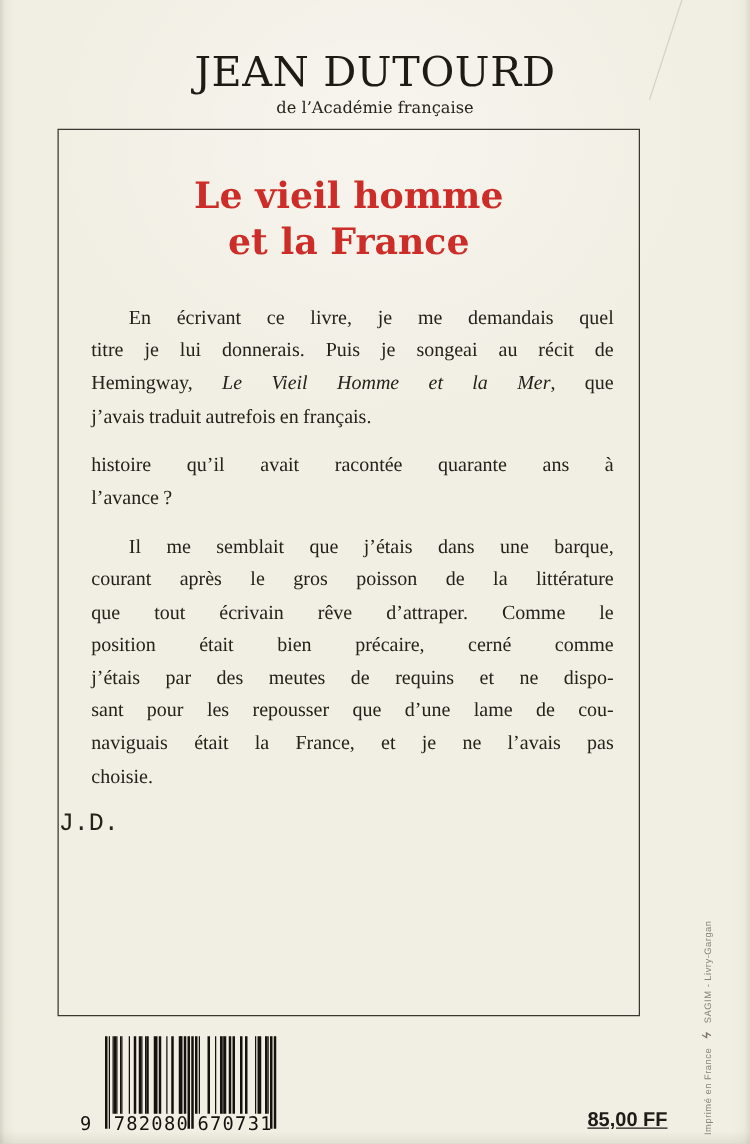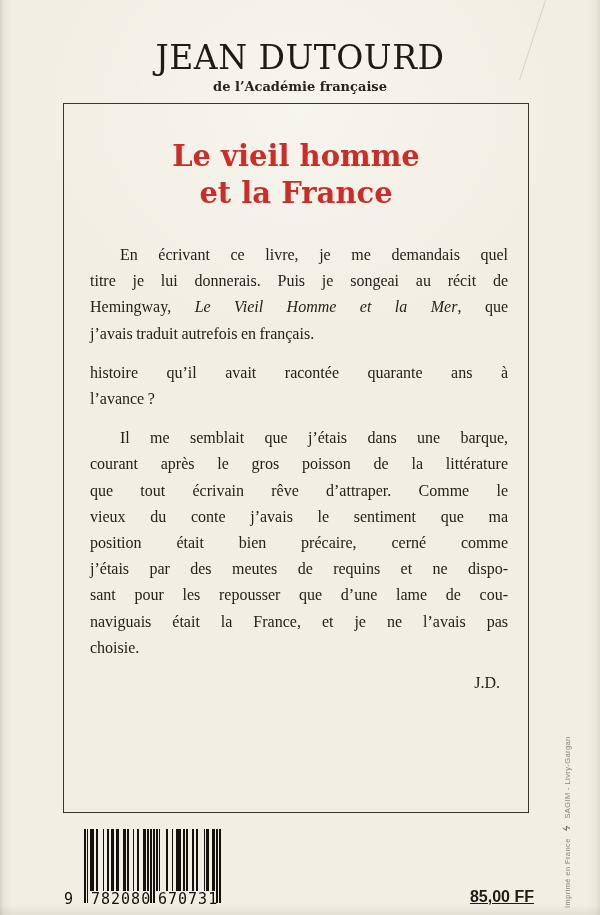--- a/index.html
+++ b/index.html
@@ -28,26 +28,26 @@
   .header{position:absolute; top:0; left:0; width:100%; text-align:center;}
   .author{
     margin-top:38px;
     font-family:"DejaVu Serif", serif;
     font-size:33px; letter-spacing:0.5px;
     color:#1e1b15;
   }
   .affiliation{
     margin-top:2px;
     font-family:"DejaVu Serif", serif;
-    font-weight:bold;
+    font-weight:normal;
     font-size:13px;
     color:#272419;
   }
   .blurb-box{
-    position:absolute; left:63px; top:103px;
+    position:absolute; left:46px; top:103px;
     width:466px; height:710px;
     border:1.5px solid #393730;
     box-sizing:border-box;
     background:rgba(255,255,255,0.02);
   }
   .book-title{
     margin-top:34px;
     text-align:center;
     font-family:"DejaVu Serif", serif;
     font-weight:bold;
@@ -60,23 +60,24 @@
     color:#26221b;
     word-spacing:-0.5px;
   }
   .para{margin-bottom:13px;}
   .line{text-align:justify; text-align-last:justify;}
   .line.last{text-align-last:left;}
   .line.indent{text-indent:30px;}
   .line i{font-style:italic;}
   .signature{
     margin:12px 28px 0 0;
-    text-align:right;
-    font-size:16px;
+    text-align:left;
+    font-size:20px;
     color:#26221b;
+    font-family:Liberation Mono, monospace;
   }
   .barcode{
     position:absolute; left:84px; top:829px;
     width:138px; height:80px;
   }
   .bar{position:absolute; top:0; width:1.5px; height:62px; background:#15120e;}
   .bar.guard{height:74px;}
   .bc-digits{
     position:absolute; top:61px;
     font-family:"DejaVu Sans Mono", monospace;
@@ -137,21 +138,20 @@
           <div class="line last"><span>j’avais traduit autrefois en français.</span></div>
         </div>
         <div class="para">
           <div class="line"><span>histoire qu’il avait racontée quarante ans à</span></div>
           <div class="line last"><span>l’avance ?</span></div>
         </div>
         <div class="para">
           <div class="line indent"><span>Il me semblait que j’étais dans une barque,</span></div>
           <div class="line"><span>courant après le gros poisson de la littérature</span></div>
           <div class="line"><span>que tout écrivain rêve d’attraper. Comme le</span></div>
-          <div class="line"><span>vieux du conte j’avais le sentiment que ma</span></div>
           <div class="line"><span>position était bien précaire, cerné comme</span></div>
           <div class="line"><span>j’étais par des meutes de requins et ne dispo-</span></div>
           <div class="line"><span>sant pour les repousser que d’une lame de cou-</span></div>
           <div class="line"><span>naviguais était la France, et je ne l’avais pas</span></div>
           <div class="line last"><span>choisie.</span></div>
         </div>
       </div>
     <div class="signature">J.D.</div>
   </div>
 

